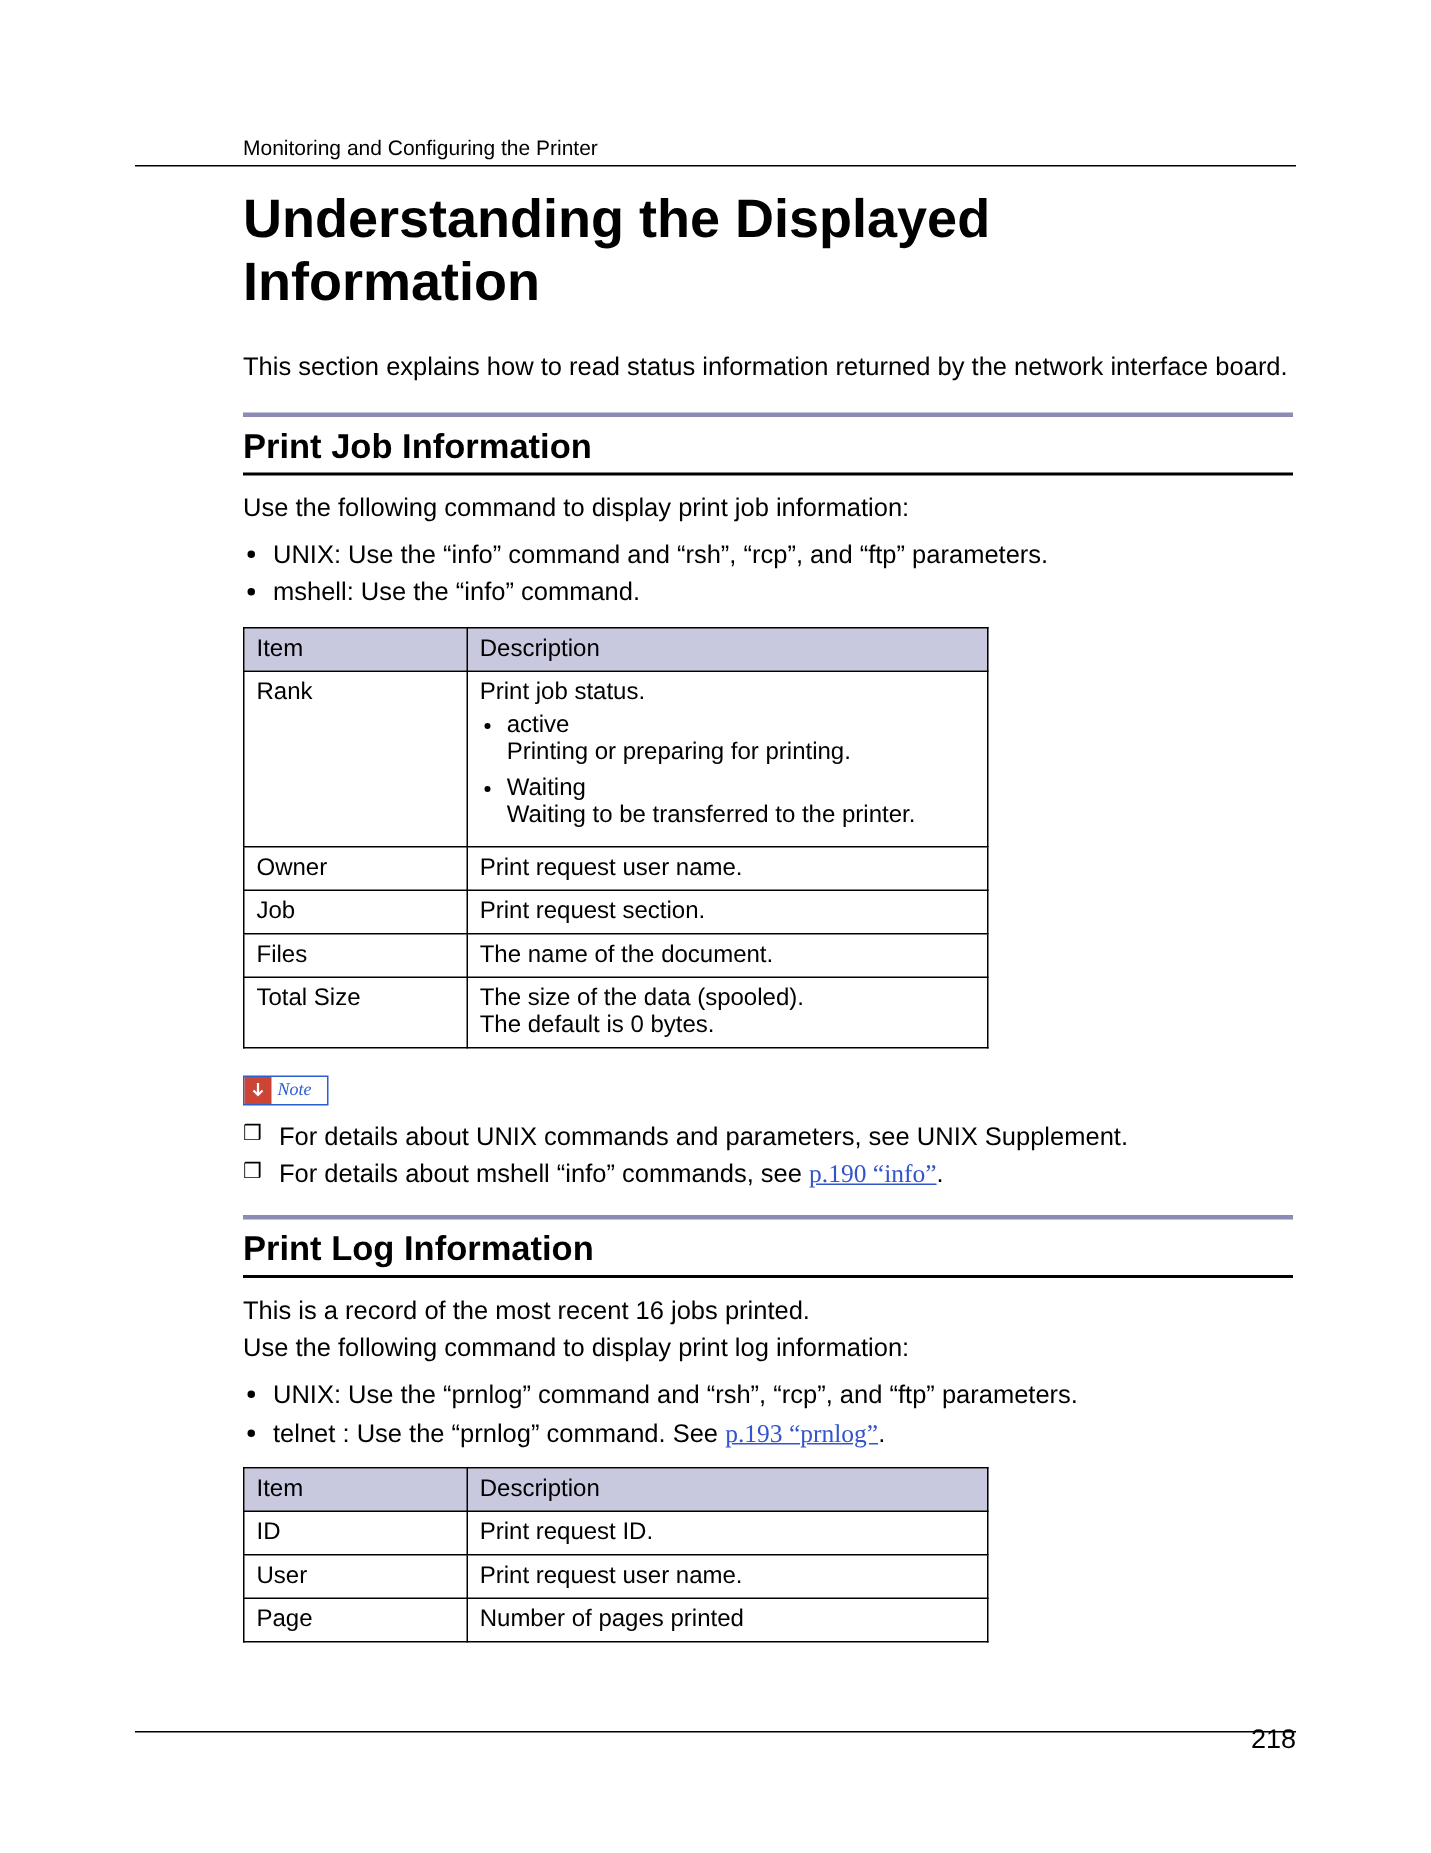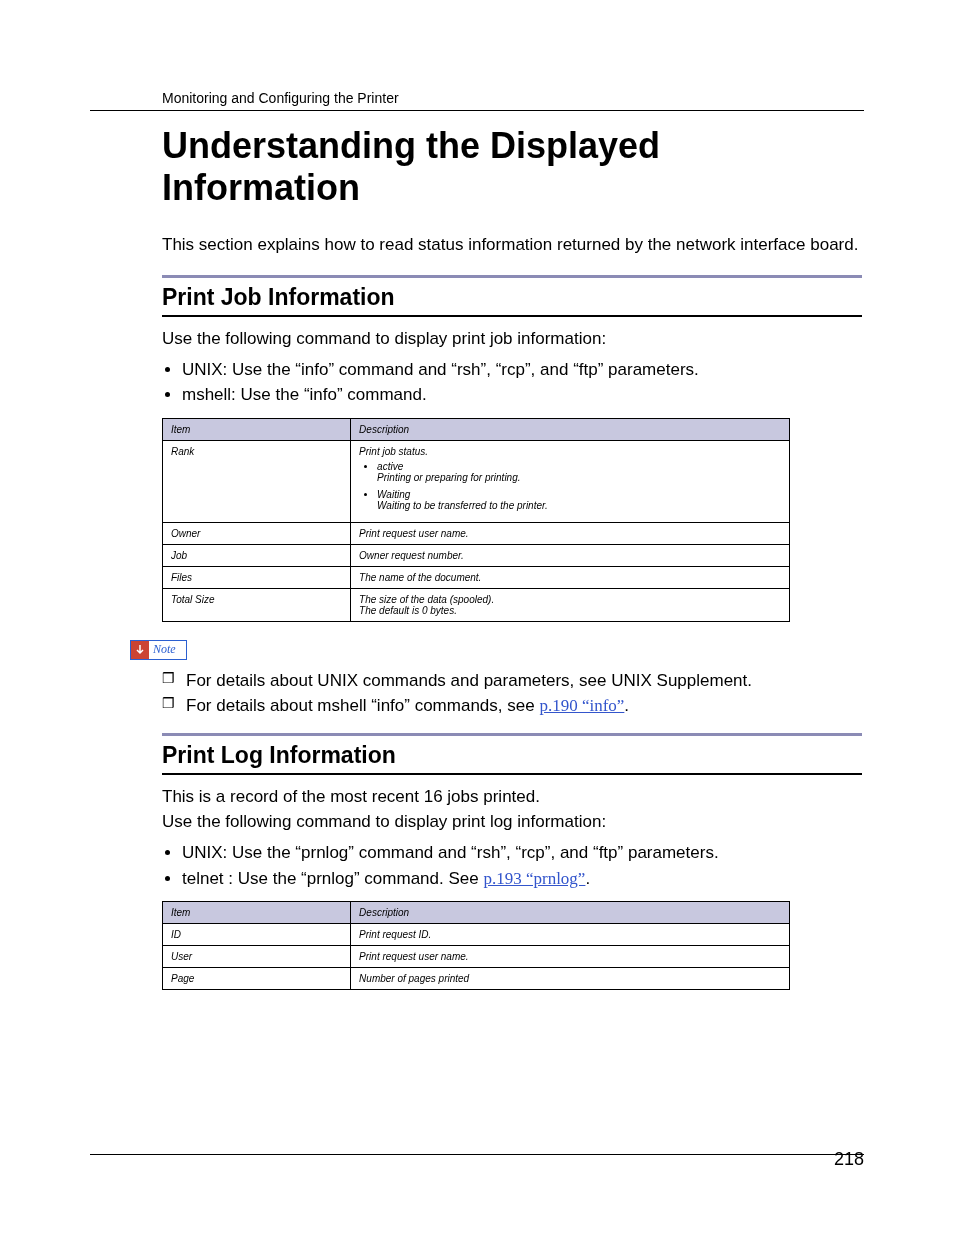--- a/index.html
+++ b/index.html
@@ -65,23 +65,22 @@
     padding-left: 20px;
     max-width: 700px;
   }
   ul.bullets li {
     font-size: 17px;
     line-height: 1.5;
   }
   table.info-table {
     border-collapse: collapse;
     margin: 6px 0 10px 72px;
-    width: 628px;
-    font-size: 10px;
-    font-style: italic;
+    width: 497px;
+    font-size: 16px;
   }
   table.info-table th, table.info-table td {
     border: 1px solid #000;
     text-align: left;
     padding: 5px 8px;
     vertical-align: top;
   }
   table.info-table th {
     background: #c8c8df;
     font-weight: normal;
@@ -91,21 +90,21 @@
     padding-left: 18px;
   }
   .rank-cell li {
     margin-bottom: 6px;
   }
   .note-badge {
     display: inline-flex;
     align-items: center;
     border: 1px solid #2b5fd0;
     height: 18px;
-    margin: 8px 0 4px 40px;
+    margin: 8px 0 4px 72px;
   }
   .note-badge .arrow-box {
     width: 18px;
     height: 18px;
     background: #c43;
     display: flex;
     align-items: center;
     justify-content: center;
   }
   .note-badge .arrow-box svg {
@@ -206,21 +205,21 @@
           </li>
         </ul>
       </td>
     </tr>
     <tr>
       <td>Owner</td>
       <td>Print request user name.</td>
     </tr>
     <tr>
       <td>Job</td>
-      <td>Owner request number.</td>
+      <td>Print request section.</td>
     </tr>
     <tr>
       <td>Files</td>
       <td>The name of the document.</td>
     </tr>
     <tr>
       <td>Total Size</td>
       <td>
         <span>The size of the data (spooled).</span><br>
         <span>The default is 0 bytes.</span>

